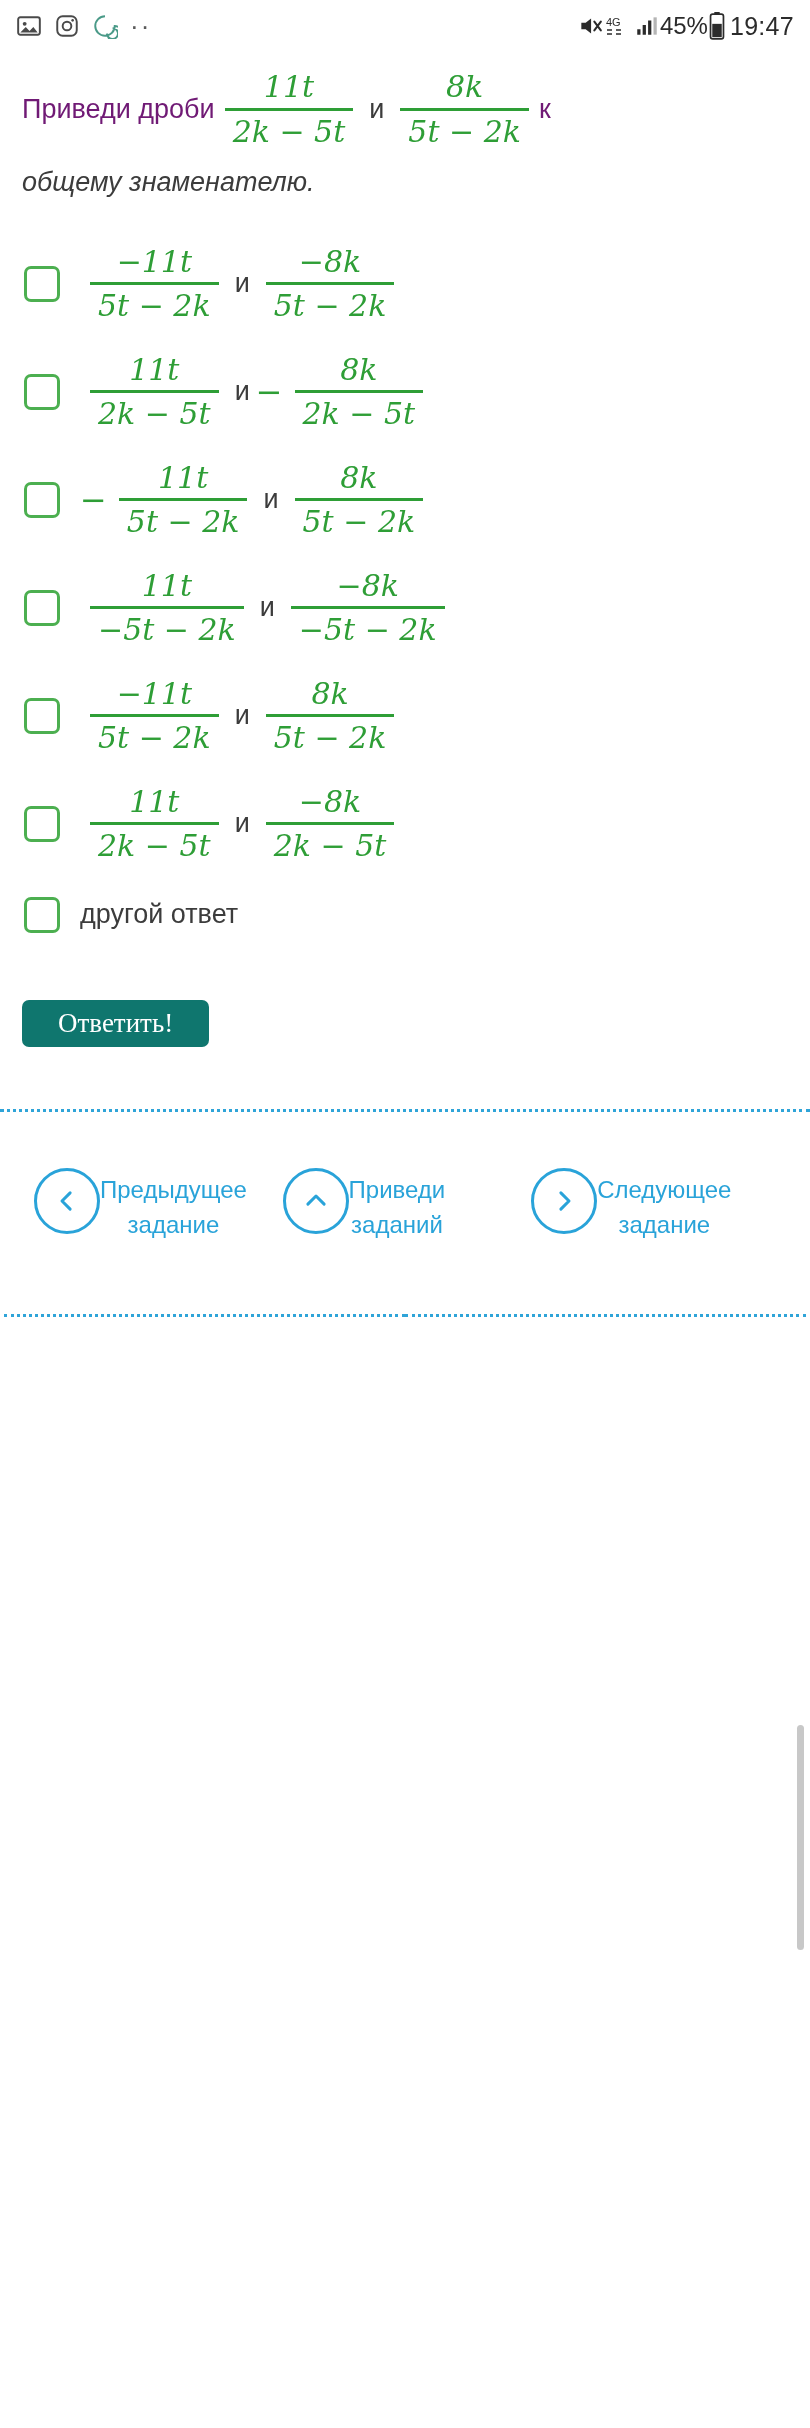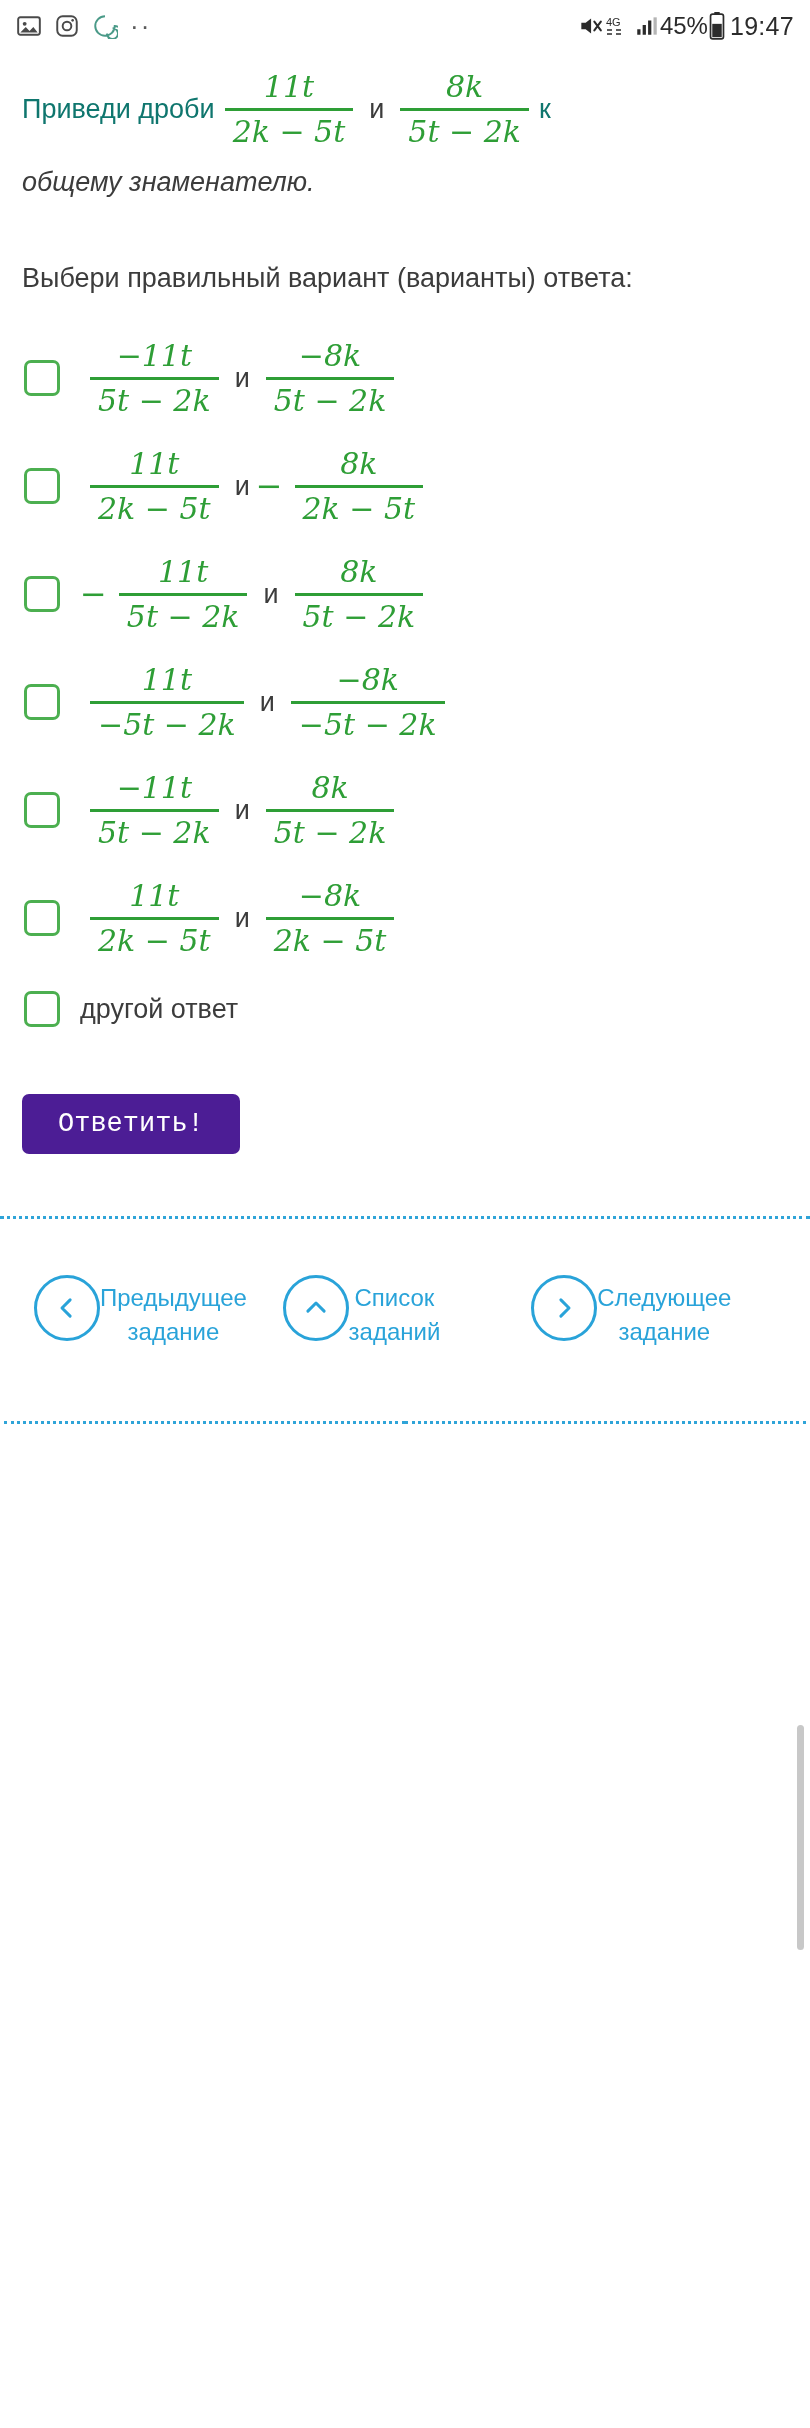--- a/index.html
+++ b/index.html
@@ -50,21 +50,21 @@
     display: block;
     font-style: italic;
   }
   .prompt-block {
     margin-top: 14px;
     display: flex;
     flex-wrap: wrap;
     align-items: center;
     row-gap: 4px;
   }
-  .prompt-block .txt { font-size: 27px; color: #0f766e; text-align: right; }
+  .prompt-block .txt { font-size: 27px; color: #701a75; text-align: right; }
 
   
   .frac {
     display: inline-flex;
     flex-direction: column;
     align-items: center;
     vertical-align: middle;
     margin: 0 10px;
     font-family: "DejaVu Serif", serif;
     font-style: italic;
@@ -124,27 +124,27 @@
     display: flex;
     align-items: center;
     flex-wrap: nowrap;
   }
   .opt-text { font-size: 27px; color: #3c3c3c; text-align: center; }
 
   
   .answer-wrap { margin-top: 48px; padding-left: 22px; }
   .answer-btn {
     display: inline-block;
-    background: #4c1d95;
+    background: #0f766e;
     color: #ffffff;
     font-size: 27px;
     border: none;
     border-radius: 7px;
-    padding: 15px 36px;
-    font-family: Liberation Mono, monospace;
+    padding: 8px 36px;
+    font-family: Liberation Serif, serif;
     cursor: pointer;
   }
 
   
   .scroll-hint {
     position: absolute;
     right: 6px;
     top: 1725px;
     width: 7px;
     height: 225px;
@@ -278,21 +278,20 @@
     <span class="andw">и</span>
     <span class="frac">
       <span class="num">8k</span>
       <span class="bar"></span>
       <span class="den">5t − 2k</span>
     </span>
     <span class="txt">к</span>
   </div>
   <div class="qline" style="margin-top:10px">общему знаменателю.</div>
 
-  <div class="section-title">Выбери правильный вариант (варианты) ответа:</div>
 
   <div class="options">
 
     <div class="option">
       <div class="checkbox"></div>
       <div class="opt-body">
         <span class="frac">
           <span class="num">−11t</span>
           <span class="bar"></span>
           <span class="den">5t − 2k</span>
@@ -423,21 +422,21 @@
       <span>задание</span>
     </div>
   </div>
   <div class="nav-item">
     <div class="nav-circle">
       <svg width="30" height="30" viewBox="0 0 24 24">
           <path d="M5.5 14.5L12 8l6.5 6.5" fill="none" stroke="#29a3d9" stroke-width="2.4" stroke-linecap="round" stroke-linejoin="round"></path>
         </svg>
     </div>
     <div class="nav-label">
-      <span>Список</span><br>
+      <span>Приведи</span><br>
       <span>заданий</span>
     </div>
   </div>
   <div class="nav-item">
     <div class="nav-circle">
       <svg width="30" height="30" viewBox="0 0 24 24">
           <path d="M9.5 5.5L16 12l-6.5 6.5" fill="none" stroke="#29a3d9" stroke-width="2.4" stroke-linecap="round" stroke-linejoin="round"></path>
         </svg>
     </div>
     <div class="nav-label">

